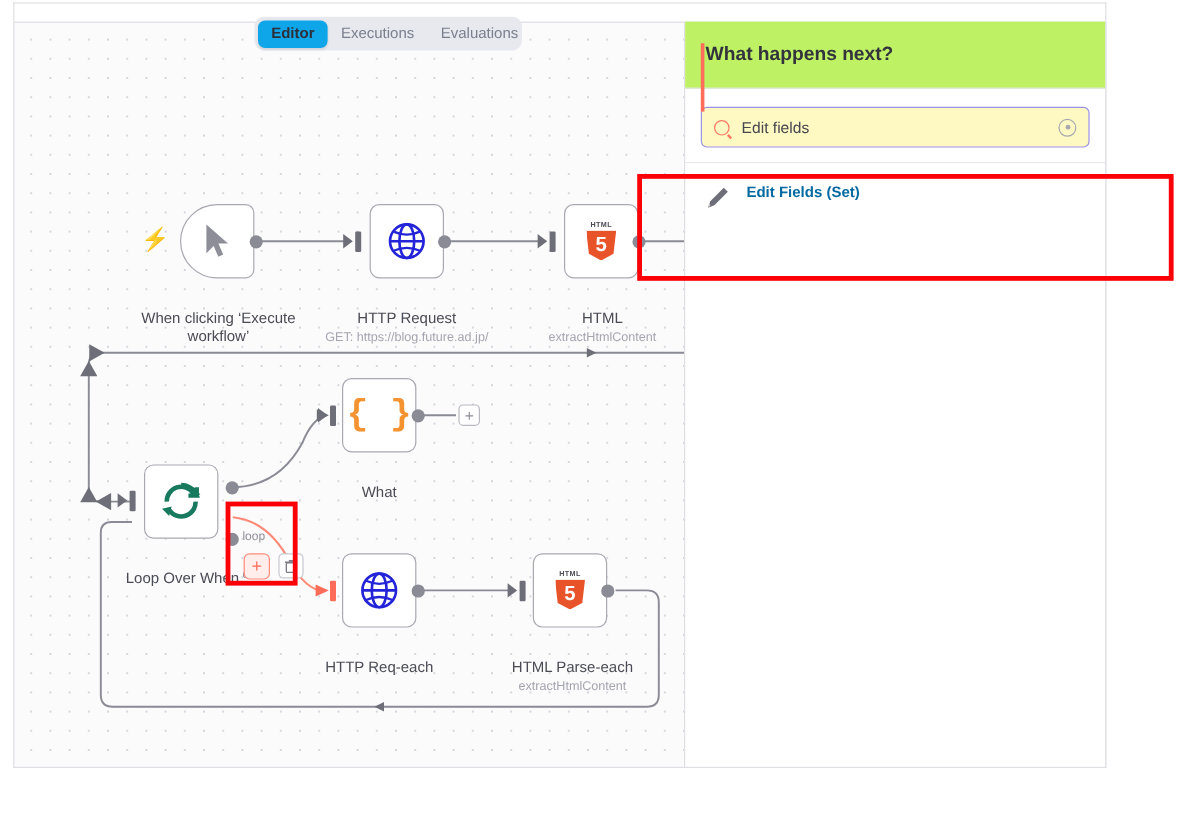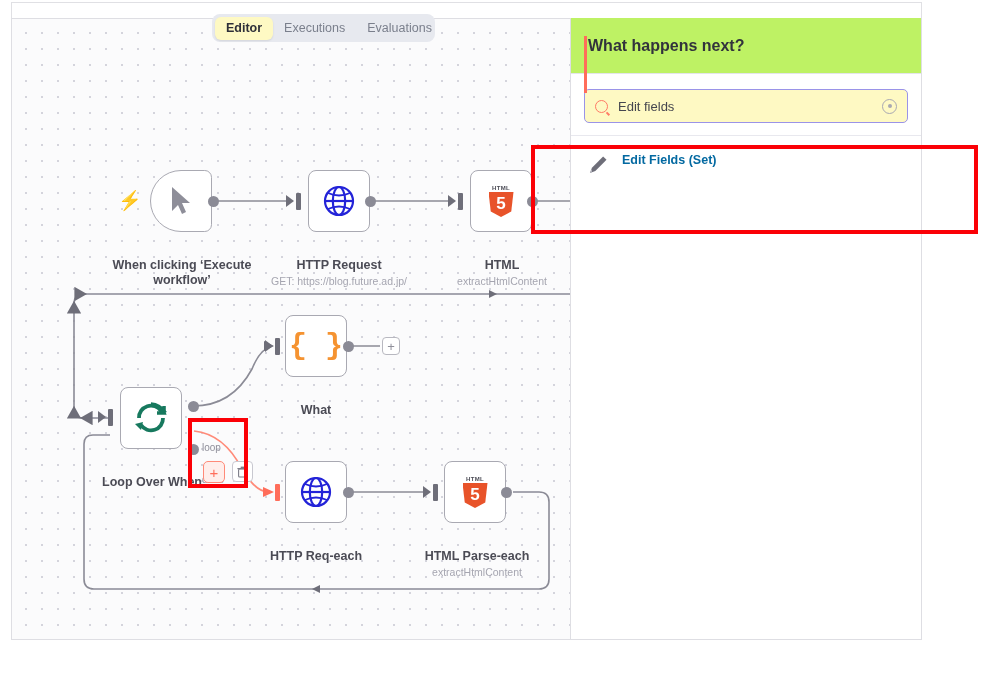--- a/index.html
+++ b/index.html
@@ -41,21 +41,21 @@
   .tab {
     font-size: 12.5px;
     color: #7a7f8c;
     padding: 4px 11px;
     border-radius: 6px;
     line-height: 15px;
     white-space: nowrap;
     cursor: pointer;
   }
   .tab.active {
-    background: #fef9c3;
+    background: #0ea5e9;
     color: #2e2f38;
     font-weight: bold;
     box-shadow: 0 1px 2px rgba(0,0,0,.09);
   }
 
   
   #canvas {
     position: absolute;
     left: 11px; top: 18px;
     width: 911px; height: 622px;
@@ -90,21 +90,21 @@
   }
   .node.trigger {
     border-radius: 34px 8px 8px 34px;
   }
   .node-label {
     position: absolute;
     text-align: center;
     font-size: 12.5px;
     color: #4b4b55;
     line-height: 15px;
-    font-weight: bold;
+    font-weight: normal;
     z-index: 12;
   }
   .node-sub {
     position: absolute;
     text-align: center;
     font-size: 10.5px;
     color: #a5a5b0;
     line-height: 13px;
     z-index: 12;
   }

